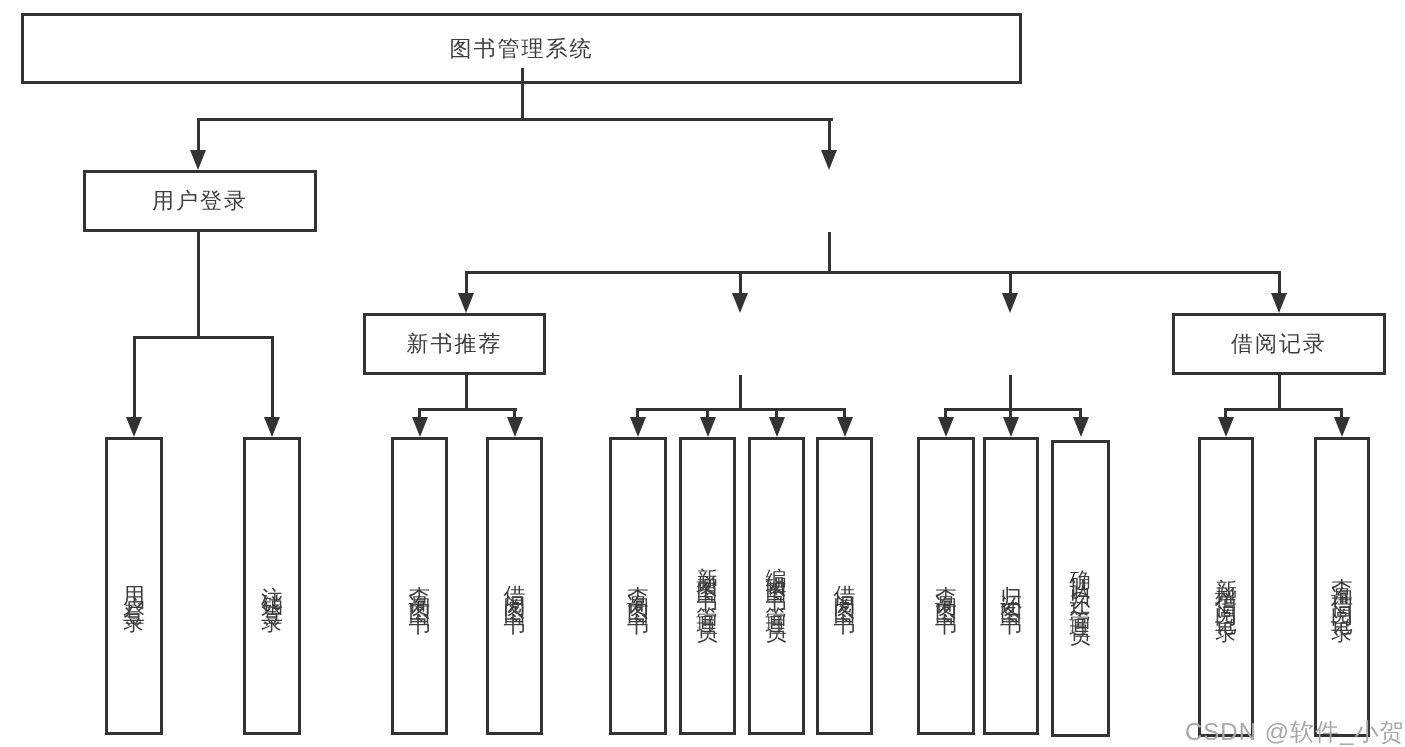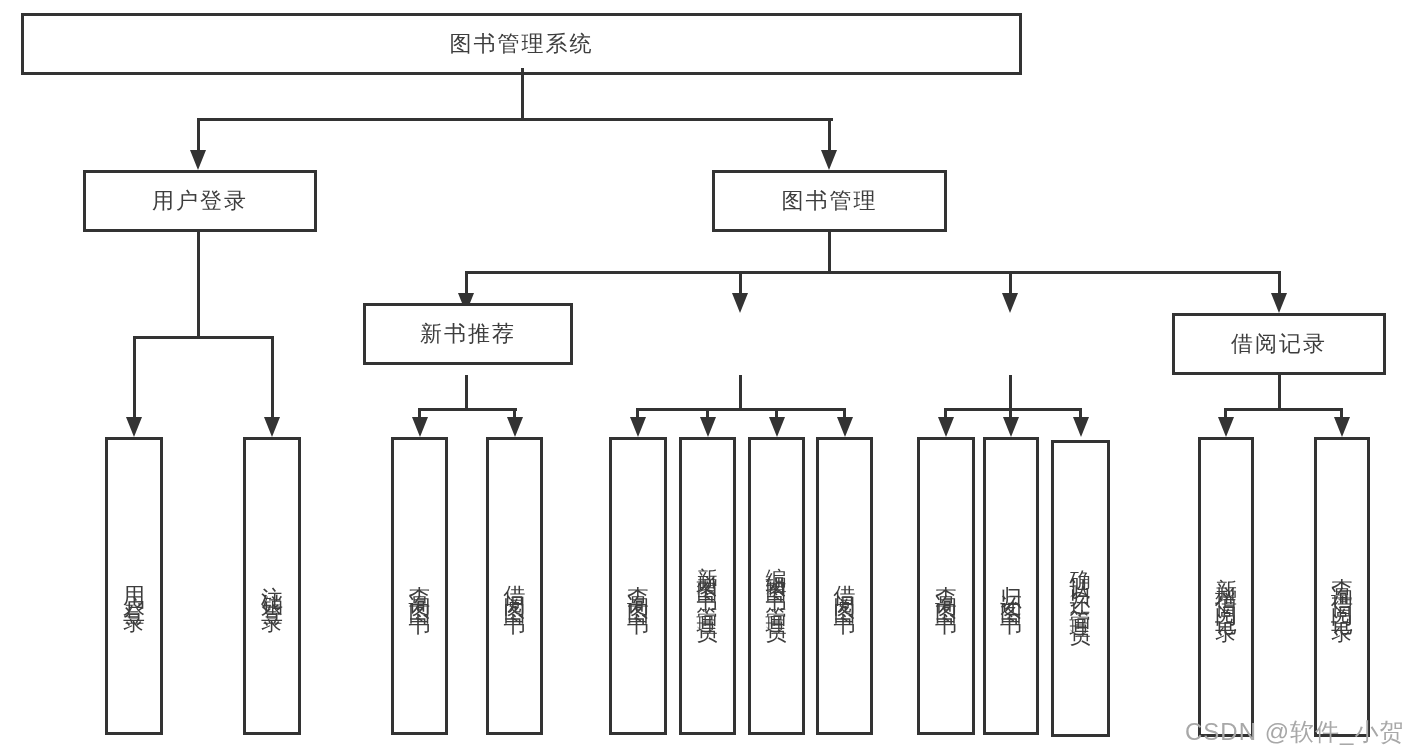--- a/index.html
+++ b/index.html
@@ -27,57 +27,54 @@
   #watermark {
     position:absolute; left:1185px; top:716px; z-index:10;
     font-size:24px; color:#a8a8a8; letter-spacing:1px; white-space:nowrap;
   }
 </style>
 </head>
 <body>
 
 <div id="stage">
 
-  <div class="box hbox" style="left:21px;top:13px;width:1001px;height:62px">
+  <div class="box hbox" style="left:21px;top:13px;width:1001px;height:71px">
     <span>图书管理系统</span>
   </div>
 
   <div class="line" style="left:521px;top:68px;width:3px;height:52px"></div>
   <div class="line" style="left:197px;top:118px;width:636px;height:3px"></div>
   <div class="line" style="left:197px;top:118px;width:3px;height:34px"></div>
   <div class="ah" style="left:190px;top:150px"></div>
   <div class="line" style="left:828px;top:118px;width:3px;height:34px"></div>
   <div class="ah" style="left:821px;top:150px"></div>
 
   <div class="box hbox" style="left:83px;top:170px;width:234px;height:62px">
     <span>用户登录</span>
-  </div>
-  <div class="box hbox" style="left:712px;top:170px;width:235px;height:62px">
-    <span>图书管理</span>
   </div>
 
   <div class="line" style="left:197px;top:232px;width:3px;height:107px"></div>
   <div class="line" style="left:133px;top:336px;width:141px;height:3px"></div>
   <div class="line" style="left:133px;top:336px;width:3px;height:83px"></div>
   <div class="ah" style="left:126px;top:417px"></div>
   <div class="line" style="left:271px;top:336px;width:3px;height:83px"></div>
   <div class="ah" style="left:264px;top:417px"></div>
 
   <div class="line" style="left:828px;top:232px;width:3px;height:42px"></div>
   <div class="line" style="left:465px;top:271px;width:816px;height:3px"></div>
   <div class="line" style="left:465px;top:271px;width:3px;height:24px"></div>
   <div class="ah" style="left:458px;top:293px"></div>
   <div class="line" style="left:739px;top:271px;width:3px;height:24px"></div>
   <div class="ah" style="left:732px;top:293px"></div>
   <div class="line" style="left:1009px;top:271px;width:3px;height:24px"></div>
   <div class="ah" style="left:1002px;top:293px"></div>
   <div class="line" style="left:1278px;top:271px;width:3px;height:24px"></div>
   <div class="ah" style="left:1271px;top:293px"></div>
 
-  <div class="box hbox" style="left:363px;top:303px;width:210px;height:62px">
+  <div class="box hbox" style="left:363px;top:313px;width:183px;height:62px">
     <span>新书推荐</span>
   </div>
   <div class="box hbox" style="left:1172px;top:313px;width:214px;height:62px">
     <span>借阅记录</span>
   </div>
 
   <div class="line" style="left:465px;top:375px;width:3px;height:36px"></div>
   <div class="line" style="left:418px;top:408px;width:99px;height:3px"></div>
   <div class="line" style="left:418px;top:408px;width:3px;height:14px"></div>
   <div class="ah" style="left:412px;top:417px"></div>

